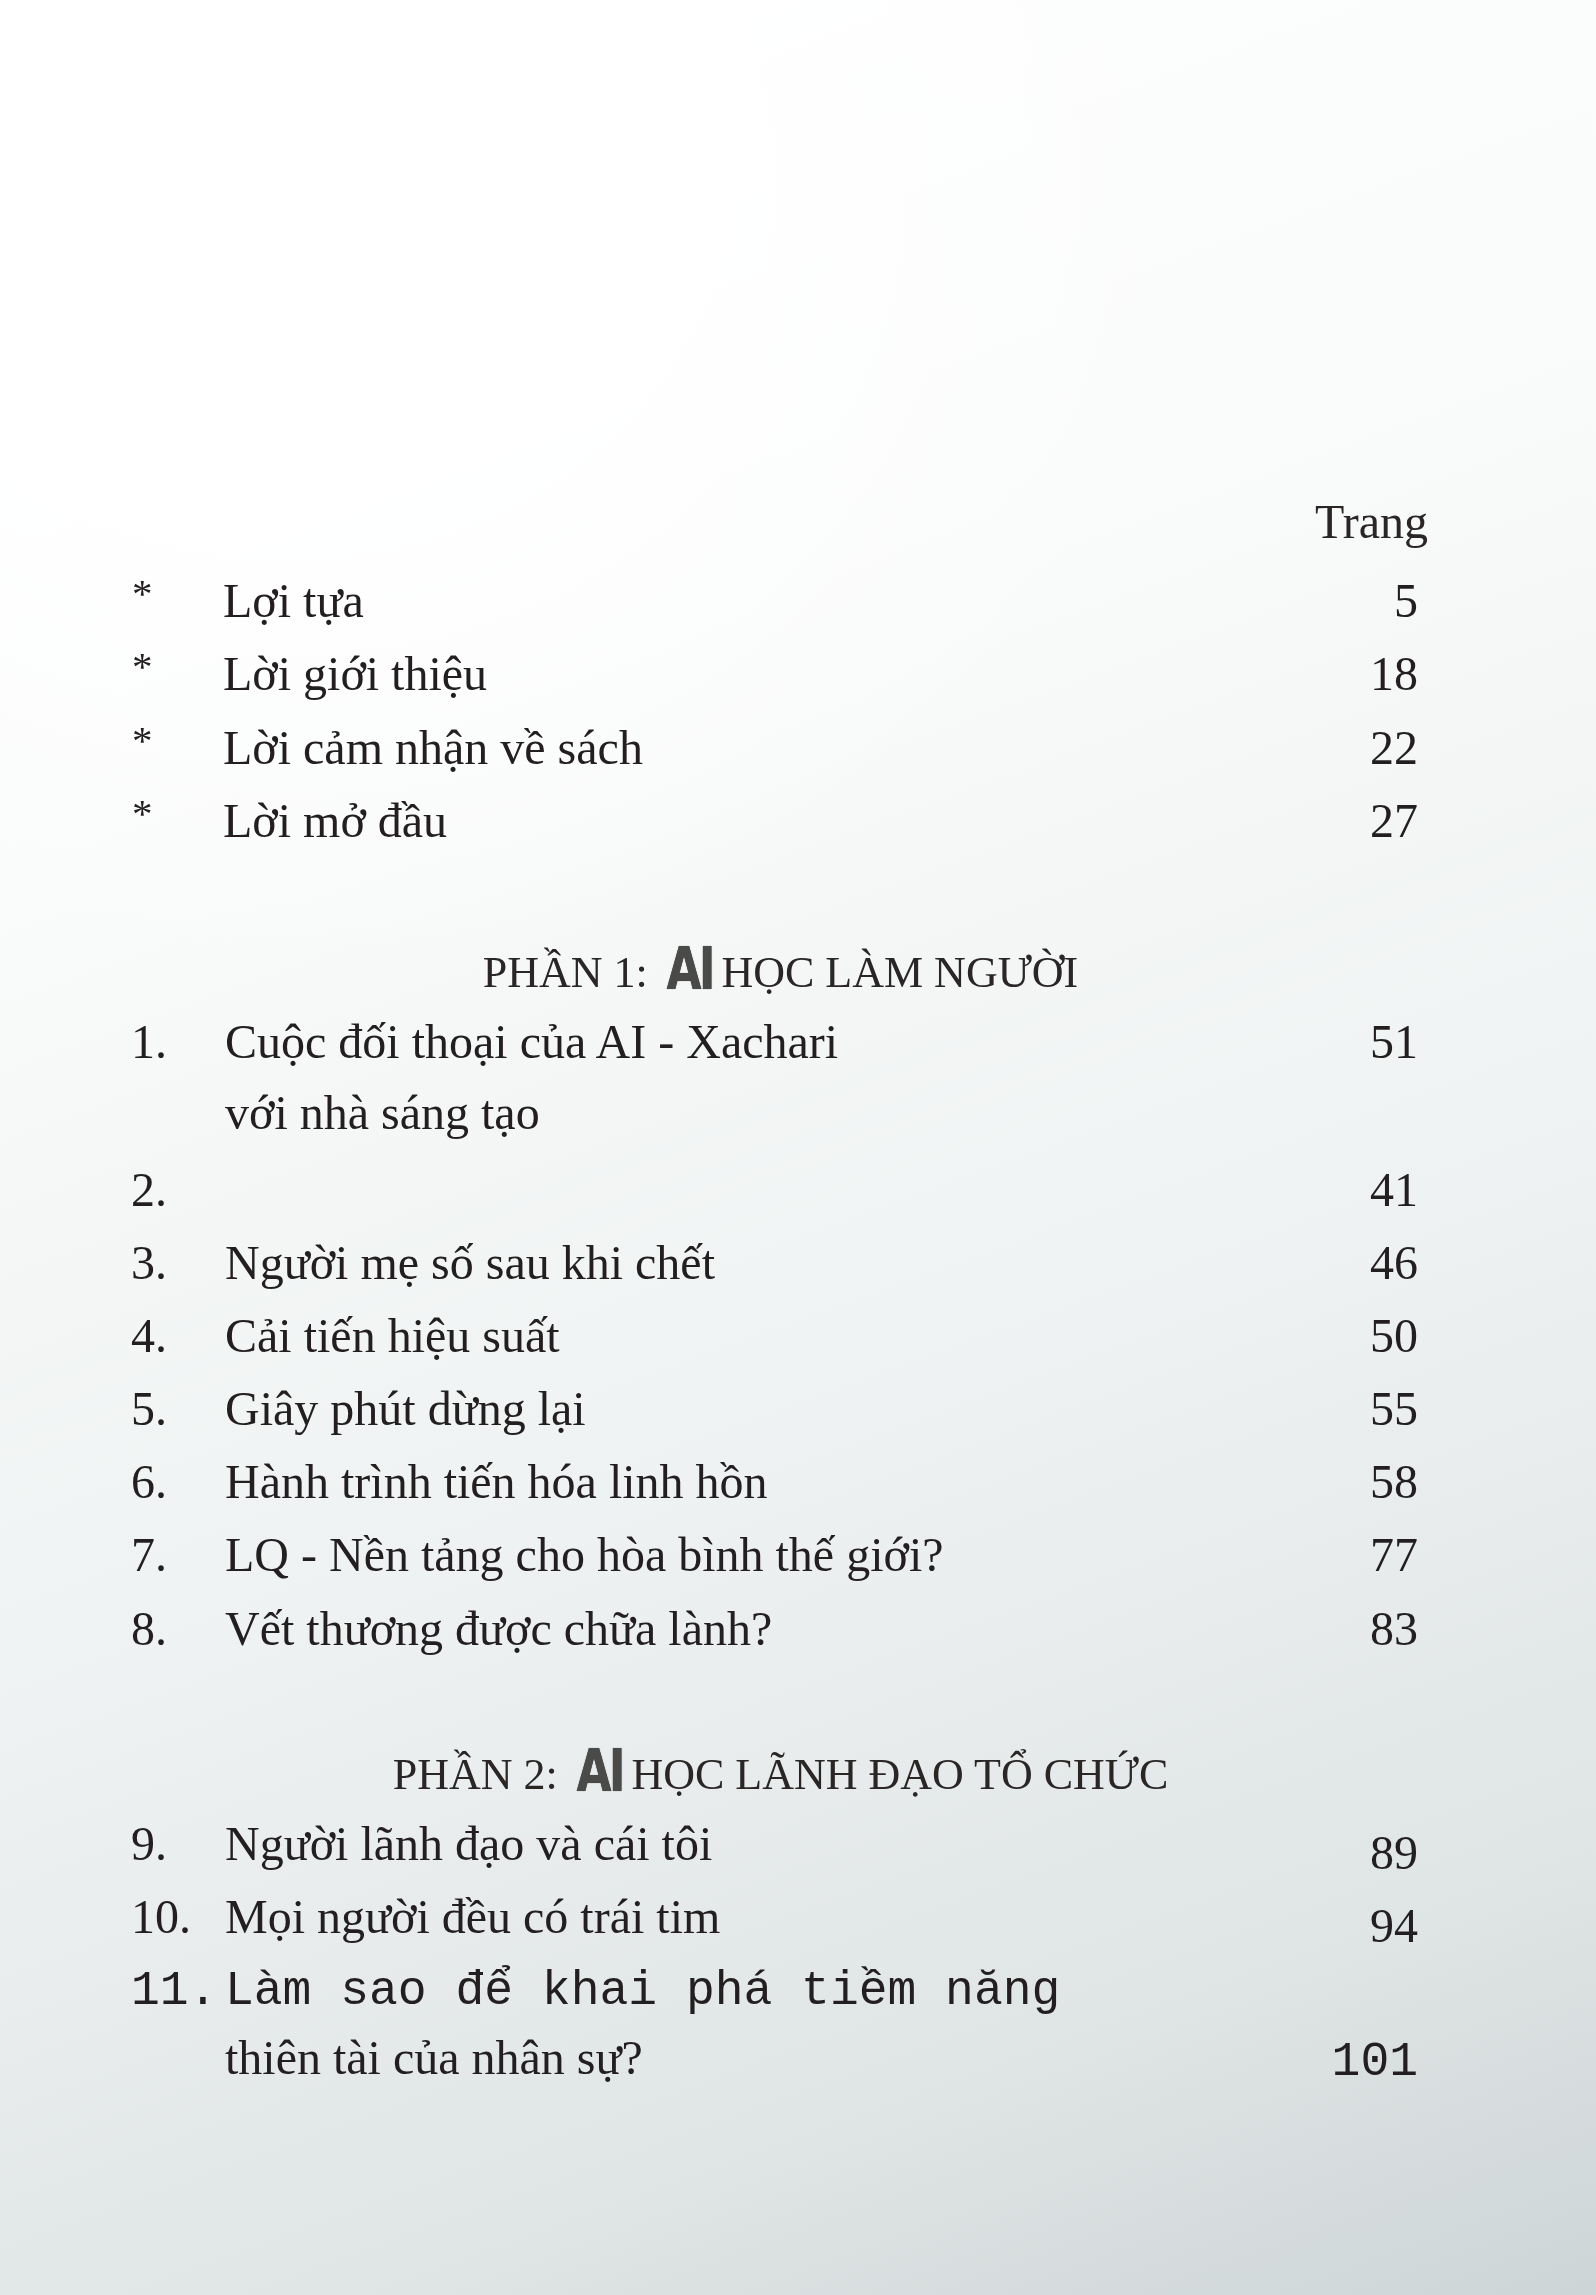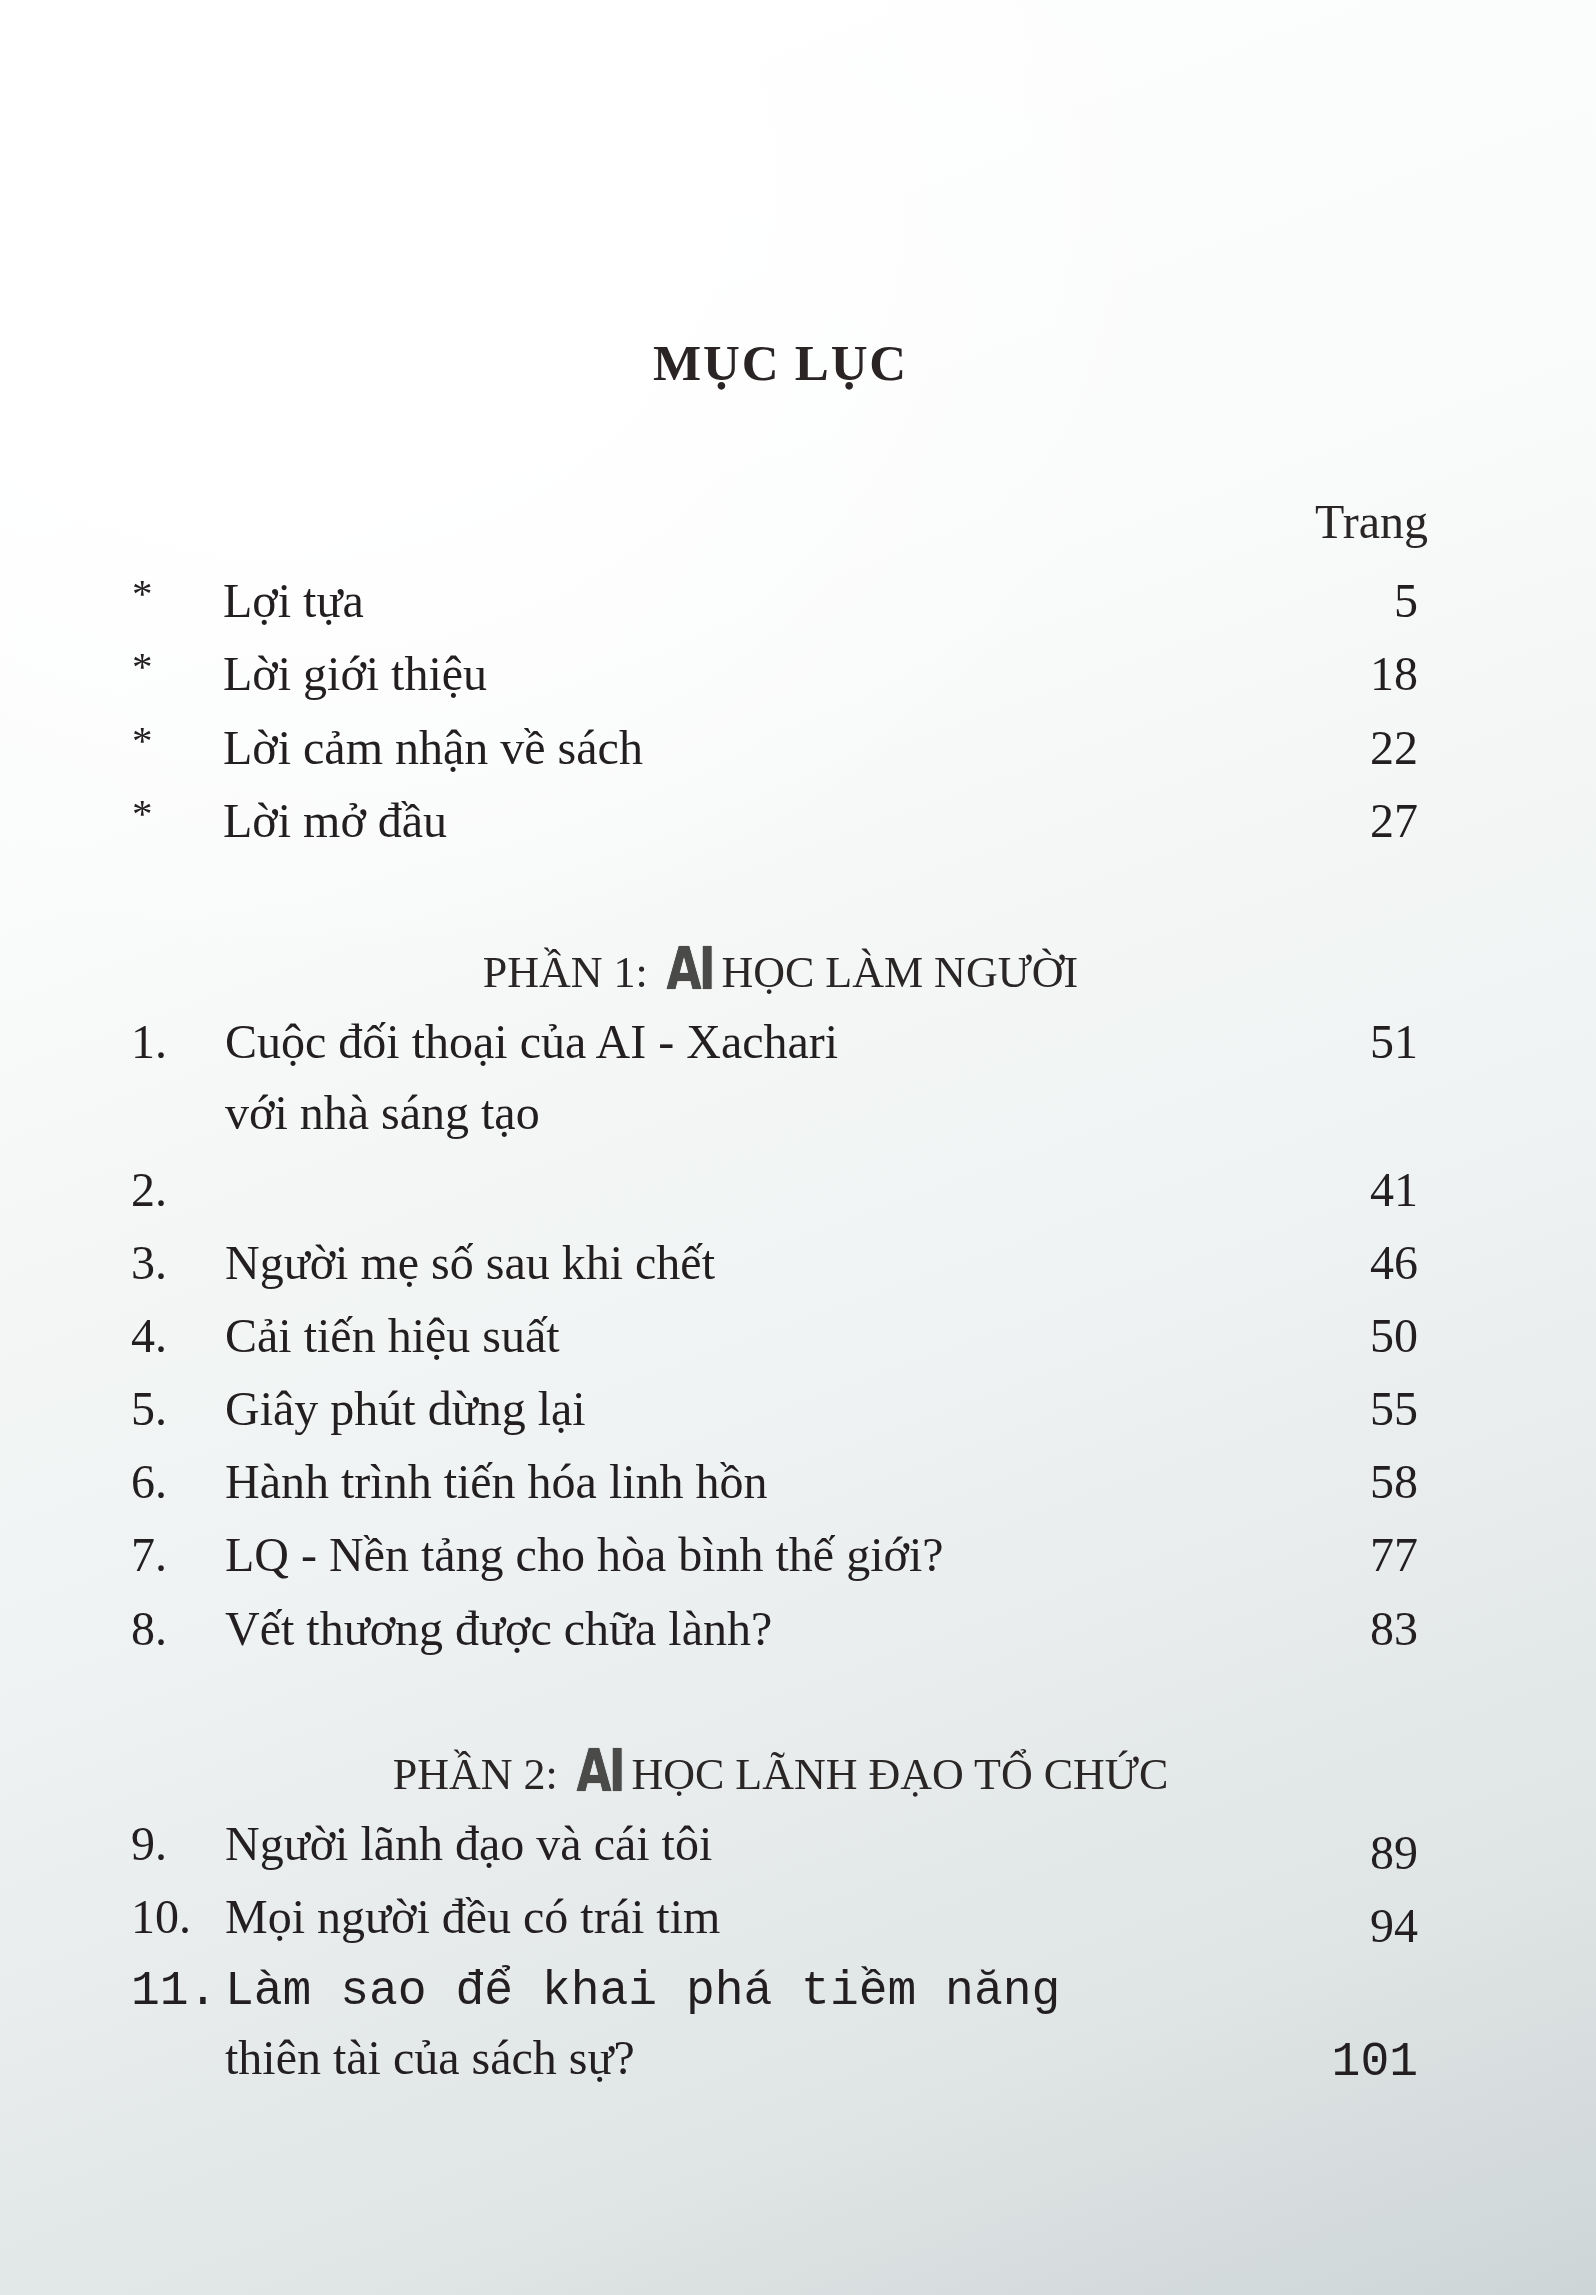--- a/index.html
+++ b/index.html
@@ -104,21 +104,20 @@
       margin: 0 1.8px 0 12.4px;
       vertical-align: -1.8px;
       text-shadow: 0 0 0.9px #333;
     }
   </style>
 </head>
 <body>
 
 <div class="page">
 
-  <div class="title">MỤC LỤC</div>
 
   <div class="trang-label">Trang</div>
 
   <div class="row" style="top:565px;">
     <span class="marker star">*</span>
     <span class="label">Lợi tựa</span>
     <span class="page-num">5</span>
   </div>
   <div class="row" style="top:638px;">
     <span class="marker star">*</span>
@@ -194,16 +193,16 @@
   <div class="row" style="top:1881px;">
     <span class="marker">10.</span>
     <span class="label num">Mọi người đều có trái tim</span>
     <span class="page-num" style="top:8.8px;">94</span>
   </div>
   <div class="row" style="top:1956px;font-family:Liberation Mono, monospace;">
     <span class="marker">11.</span>
     <span class="label num">Làm sao để khai phá tiềm năng</span>
     <span class="page-num" style="top:71px;">101</span>
   </div>
-  <div class="cont" style="top:2022px;">thiên tài của sách sự?</div>
+  <div class="cont" style="top:2022px;">thiên tài của nhân sự?</div>
 
 </div>
 
 
 </body></html>

